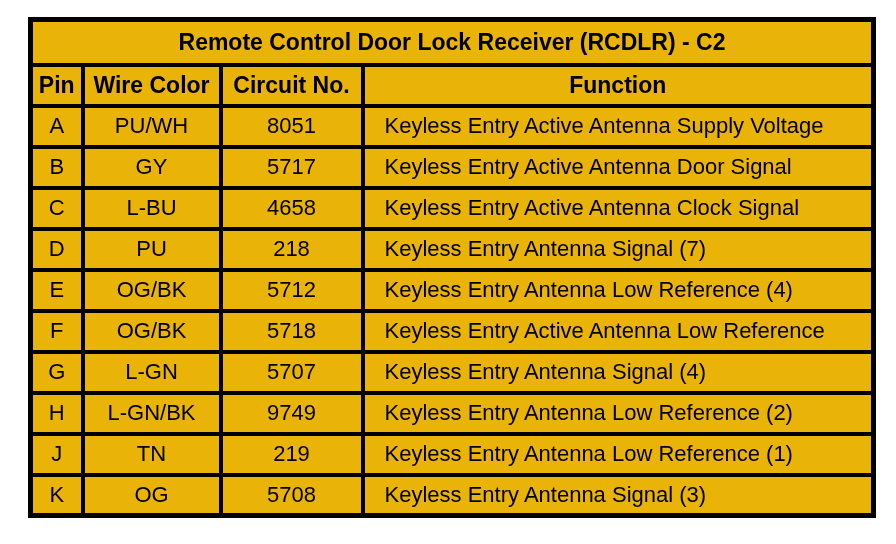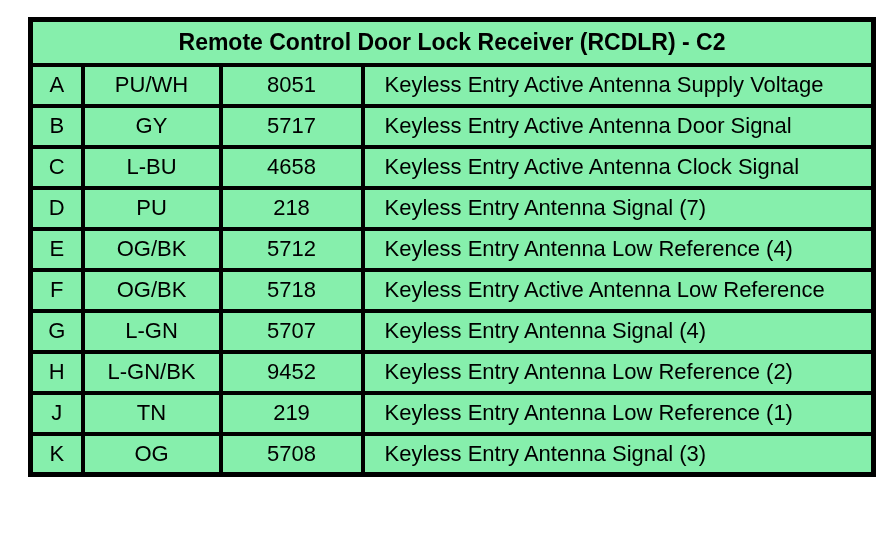--- a/index.html
+++ b/index.html
@@ -16,21 +16,21 @@
     overflow: hidden;
   }
   table.pin-table {
     position: absolute;
     left: 28px;
     top: 17px;
     width: 848px;
     border-collapse: collapse;
     table-layout: fixed;
     border: 5px solid #000000;
-    background: #86efac;
+    background: #eab308;
   }
   table.pin-table th,
   table.pin-table td {
     border: 4px solid #000000;
     padding: 0;
     overflow: hidden;
     white-space: nowrap;
     vertical-align: middle;
   }
   tr.title-row {
@@ -73,20 +73,26 @@
   <colgroup>
     <col class="col-pin">
     <col class="col-wire">
     <col class="col-circuit">
     <col class="col-func">
   </colgroup>
   <thead>
     <tr class="title-row">
       <th colspan="4" class="table-title">Remote Control Door Lock Receiver (RCDLR) - C2</th>
     </tr>
+    <tr class="header-row">
+      <th>Pin</th>
+      <th>Wire Color</th>
+      <th>Circuit No.</th>
+      <th>Function</th>
+    </tr>
   </thead>
   <tbody>
     <tr class="data-row">
       <td class="pin-cell">A</td>
       <td class="wire-cell">PU/WH</td>
       <td class="circuit-cell">8051</td>
       <td class="function-cell">Keyless Entry Active Antenna Supply Voltage</td>
     </tr>
     <tr class="data-row">
       <td class="pin-cell">B</td>
@@ -120,21 +126,21 @@
     </tr>
     <tr class="data-row">
       <td class="pin-cell">G</td>
       <td class="wire-cell">L-GN</td>
       <td class="circuit-cell">5707</td>
       <td class="function-cell">Keyless Entry Antenna Signal (4)</td>
     </tr>
     <tr class="data-row">
       <td class="pin-cell">H</td>
       <td class="wire-cell">L-GN/BK</td>
-      <td class="circuit-cell">9452</td>
+      <td class="circuit-cell">9749</td>
       <td class="function-cell">Keyless Entry Antenna Low Reference (2)</td>
     </tr>
     <tr class="data-row">
       <td class="pin-cell">J</td>
       <td class="wire-cell">TN</td>
       <td class="circuit-cell">219</td>
       <td class="function-cell">Keyless Entry Antenna Low Reference (1)</td>
     </tr>
     <tr class="data-row">
       <td class="pin-cell">K</td>

